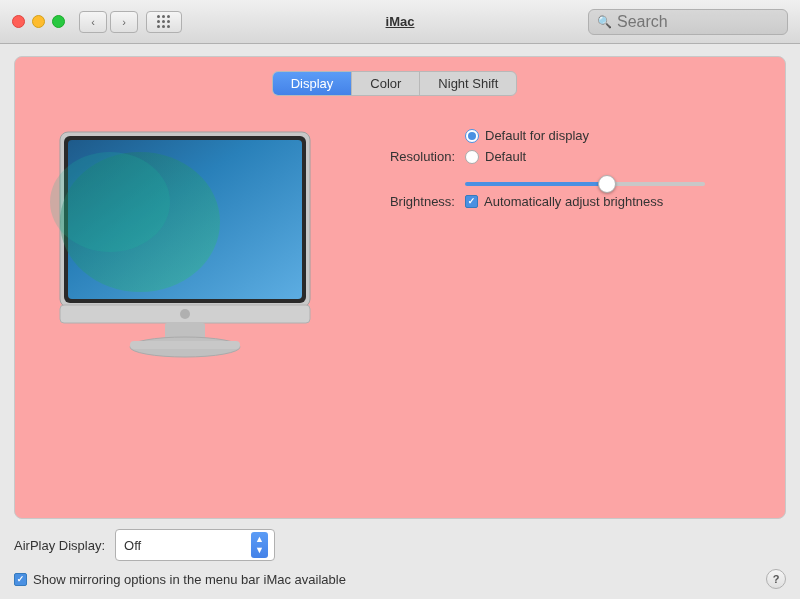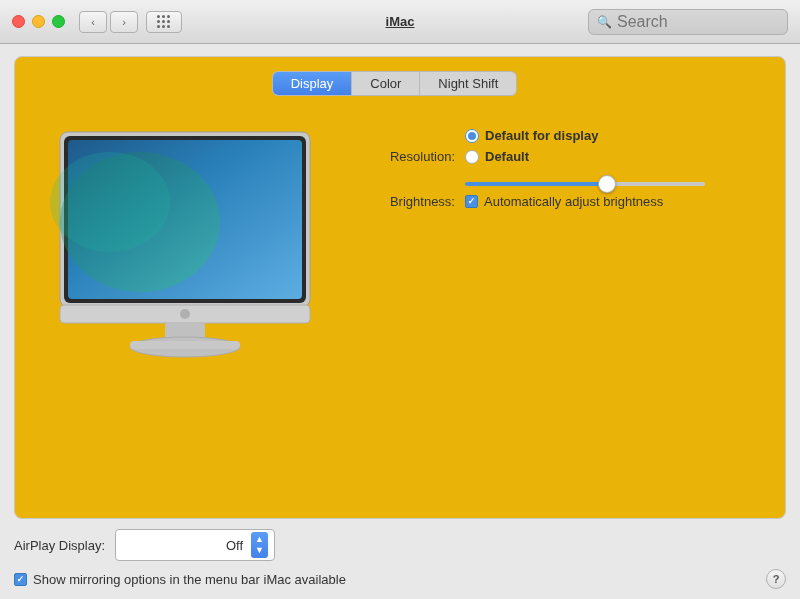--- a/index.html
+++ b/index.html
@@ -128,21 +128,21 @@
     .main-content {
       display: flex;
       flex-direction: column;
       height: calc(599px - 44px);
       background: #e8e8e8;
     }
 
     
     .panel {
       margin: 12px 14px 0 14px;
-      background: #eab308;
+      background: #fca5a5;
       border-radius: 8px;
       border: 1px solid #c8c8c8;
       flex: 1;
       display: flex;
       flex-direction: column;
       padding: 14px 11px 0 0;
       overflow: hidden;
     }
 
     
@@ -256,21 +256,20 @@
     .radio-inner {
       width: 8px;
       height: 8px;
       border-radius: 50%;
       background: #4a90e2;
     }
 
     .radio-label {
       font-size: 13px;
       color: #333;
-      font-weight: bold;
     }
 
     .brightness-controls {
       display: flex;
       flex-direction: column;
       gap: 8px;
     }
 
     .slider-container {
       display: flex;
@@ -353,21 +352,21 @@
 
     .airplay-select {
       display: flex;
       align-items: center;
       background: white;
       border: 1px solid #b0b0b0;
       border-radius: 4px;
       padding: 2px 6px 2px 8px;
       cursor: pointer;
       min-width: 160px;
-      justify-content: flex-end;
+      justify-content: space-between;
     }
 
     .airplay-value {
       font-size: 13px;
       color: #333;
     }
 
     .select-arrows {
       display: flex;
       flex-direction: column;

